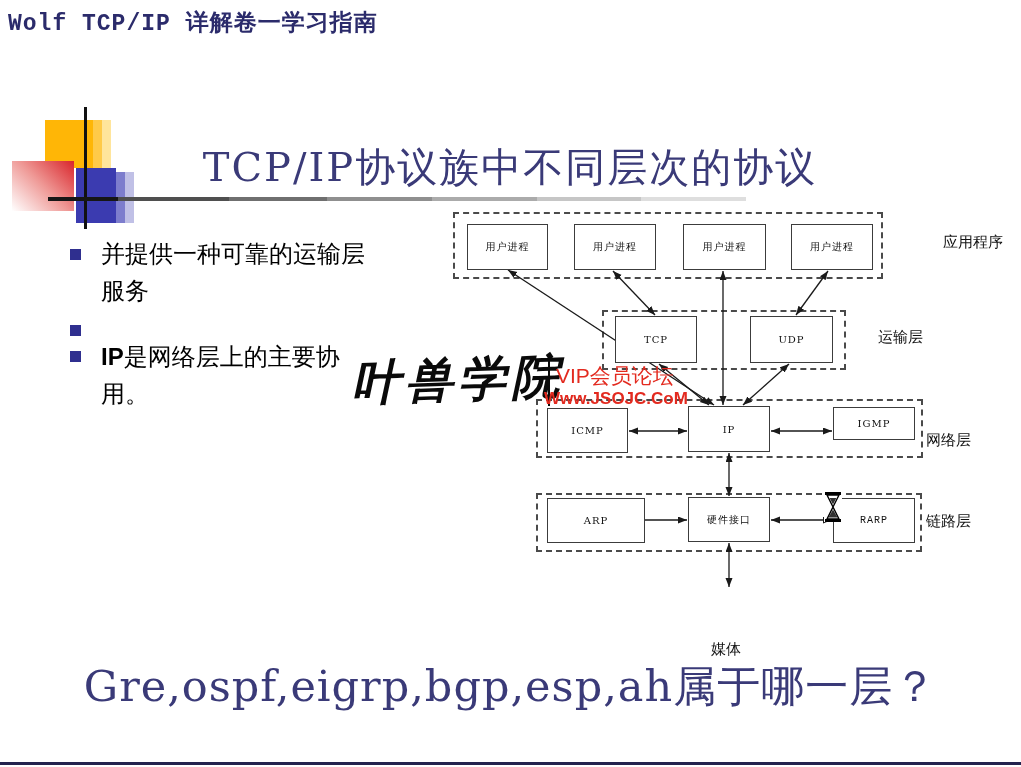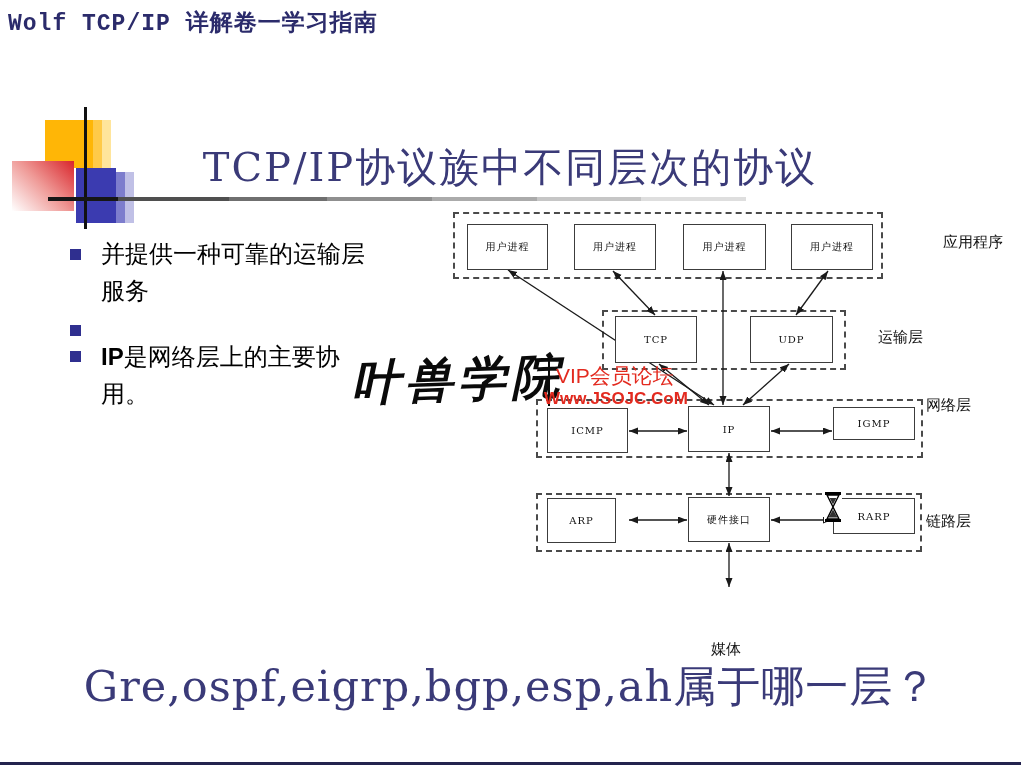--- a/index.html
+++ b/index.html
@@ -88,21 +88,21 @@
       </li>
     </ul>
 
   <div id="diagram">
     <div id="layers">
         <div class="layer-rect" style="left: 453px; top: 212px; width: 430px; height: 67px;"></div>
         <div class="layer-label" style="left: 943px; top: 233px;">应用程序</div>
         <div class="layer-rect" style="left: 602px; top: 310px; width: 244px; height: 60px;"></div>
         <div class="layer-label" style="left: 878px; top: 328px;">运输层</div>
         <div class="layer-rect" style="left: 536px; top: 399px; width: 387px; height: 59px;"></div>
-        <div class="layer-label" style="left: 926px; top: 396px; text-align: right;">网络层</div>
+        <div class="layer-label" style="left: 926px; top: 431px; text-align: right;">网络层</div>
         <div class="layer-rect" style="left: 536px; top: 493px; width: 386px; height: 59px;"></div>
         <div class="layer-label" style="left: 926px; top: 512px;">链路层</div>
       </div>
     <svg id="arrow-svg" width="1021" height="767">
       <defs>
         <marker id="ah" markerUnits="userSpaceOnUse" markerWidth="10" markerHeight="8" refX="9" refY="3.5" orient="auto-start-reverse">
           <path d="M0,0 L9,3.5 L0,7 Z" fill="#1a1a1a"></path>
         </marker>
       </defs>
       <g id="arrow-lines">
@@ -123,23 +123,23 @@
     <div id="boxes">
         <div class="dbox" style="left: 467px; top: 224px; width: 81px; height: 46px;">用户进程</div>
         <div class="dbox" style="left: 574px; top: 224px; width: 82px; height: 46px;">用户进程</div>
         <div class="dbox" style="left: 683px; top: 224px; width: 83px; height: 46px;">用户进程</div>
         <div class="dbox" style="left: 791px; top: 224px; width: 82px; height: 46px;">用户进程</div>
         <div class="dbox" style="left: 615px; top: 316px; width: 82px; height: 47px;">TCP</div>
         <div class="dbox" style="left: 750px; top: 316px; width: 83px; height: 47px;">UDP</div>
         <div class="dbox" style="left: 547px; top: 408px; width: 81px; height: 45px;">ICMP</div>
         <div class="dbox" style="left: 688px; top: 406px; width: 82px; height: 46px;">IP</div>
         <div class="dbox" style="left: 833px; top: 407px; width: 82px; height: 33px;">IGMP</div>
-        <div class="dbox" style="left: 547px; top: 498px; width: 69px; height: 45px;">ARP</div>
+        <div class="dbox" style="left: 547px; top: 498px; width: 98px; height: 45px;">ARP</div>
         <div class="dbox" style="left: 688px; top: 497px; width: 82px; height: 45px;">硬件接口</div>
-        <div class="dbox" style="left: 833px; top: 498px; width: 82px; height: 36px;">RARP</div>
+        <div class="dbox" style="left: 833px; top: 498px; width: 82px; height: 45px; font-family: Liberation Mono, monospace;">RARP</div>
       </div>
     <div class="media-label" id="media-label" style="left: 726px; top: 596px; margin-top: 44px;">媒体</div>
     <svg class="hourglass" width="18" height="30" viewBox="0 0 18 30">
       <rect x="0" y="0" width="18" height="30" fill="#fff"></rect>
       <rect x="1" y="0" width="16" height="3" fill="#000"></rect>
       <rect x="1" y="27" width="16" height="3" fill="#000"></rect>
       <path d="M3,3 H15 L9,15 L15,27 H3 L9,15 Z" fill="#fff" stroke="#000" stroke-width="1.4"></path>
       <path d="M5.6,6 H12.4 L9,12.6 Z" fill="#000" opacity="0.8"></path>
       <path d="M9,17.5 L13.6,25.5 H4.4 Z" fill="#000" opacity="0.8"></path>
     </svg>

